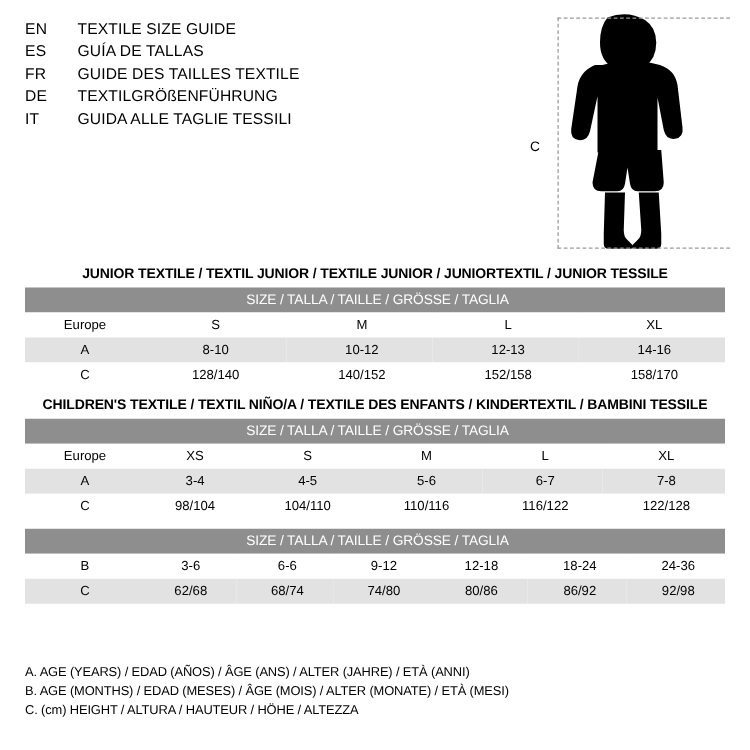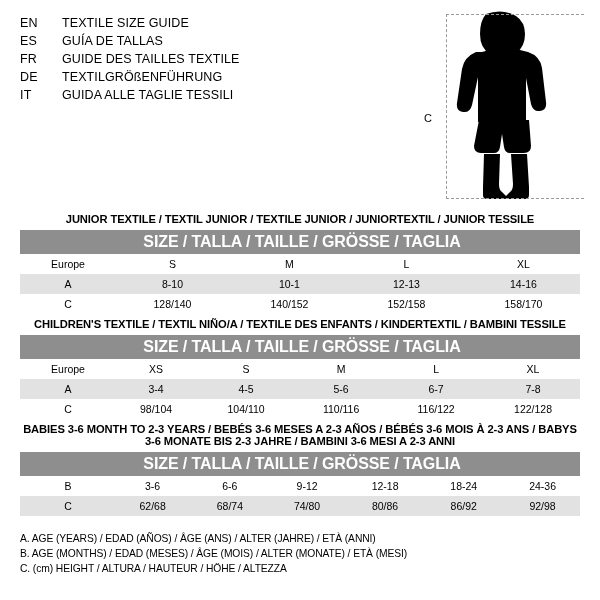--- a/index.html
+++ b/index.html
@@ -96,22 +96,22 @@
     font-size: 10.5px;
   }
   table.size td {
     padding: 3px 0 3px 4px;
     vertical-align: middle;
     height: 14px;
   }
   tr.head td {
     background: #8e8e8e;
     color: #ffffff;
-    font-weight: bold;
-    font-size: 16px;
+    font-weight: normal;
+    font-size: 11px;
     letter-spacing: -0.1px;
   }
   tr.alt td {
     background: #e2e2e2;
   }
   tr.plain td {
     background: #ffffff;
   }
   .label-col { width: 88px; }
 
@@ -184,21 +184,21 @@
       <tr class="plain">
         <td class="label-col">Europe</td>
         <td>S</td>
         <td>M</td>
         <td>L</td>
         <td>XL</td>
       </tr>
       <tr class="alt">
         <td class="label-col">A</td>
         <td>8-10</td>
-        <td>10-1</td>
+        <td>10-12</td>
         <td>12-13</td>
         <td>14-16</td>
       </tr>
       <tr class="plain">
         <td class="label-col">C</td>
         <td>128/140</td>
         <td>140/152</td>
         <td>152/158</td>
         <td>158/170</td>
       </tr>
@@ -235,21 +235,20 @@
         <td>104/110</td>
         <td>110/116</td>
         <td>116/122</td>
         <td>122/128</td>
       </tr>
     </tbody>
       </table>
   </div>
 
   <div class="section" style="top:423px;">
-    <div class="section-title">BABIES 3-6 MONTH TO 2-3 YEARS / BEBÉS 3-6 MESES A 2-3 AÑOS / BÉBÉS 3-6 MOIS À 2-3 ANS / BABYS 3-6 MONATE BIS 2-3 JAHRE / BAMBINI 3-6 MESI A 2-3 ANNI</div>
     <table class="size">
       <tbody>
           <tr class="head">
         <td colspan="7">SIZE / TALLA / TAILLE / GRÖSSE / TAGLIA</td>
       </tr>
       <tr class="plain">
         <td class="label-col">B</td>
         <td>3-6</td>
         <td>6-6</td>
         <td>9-12</td>

